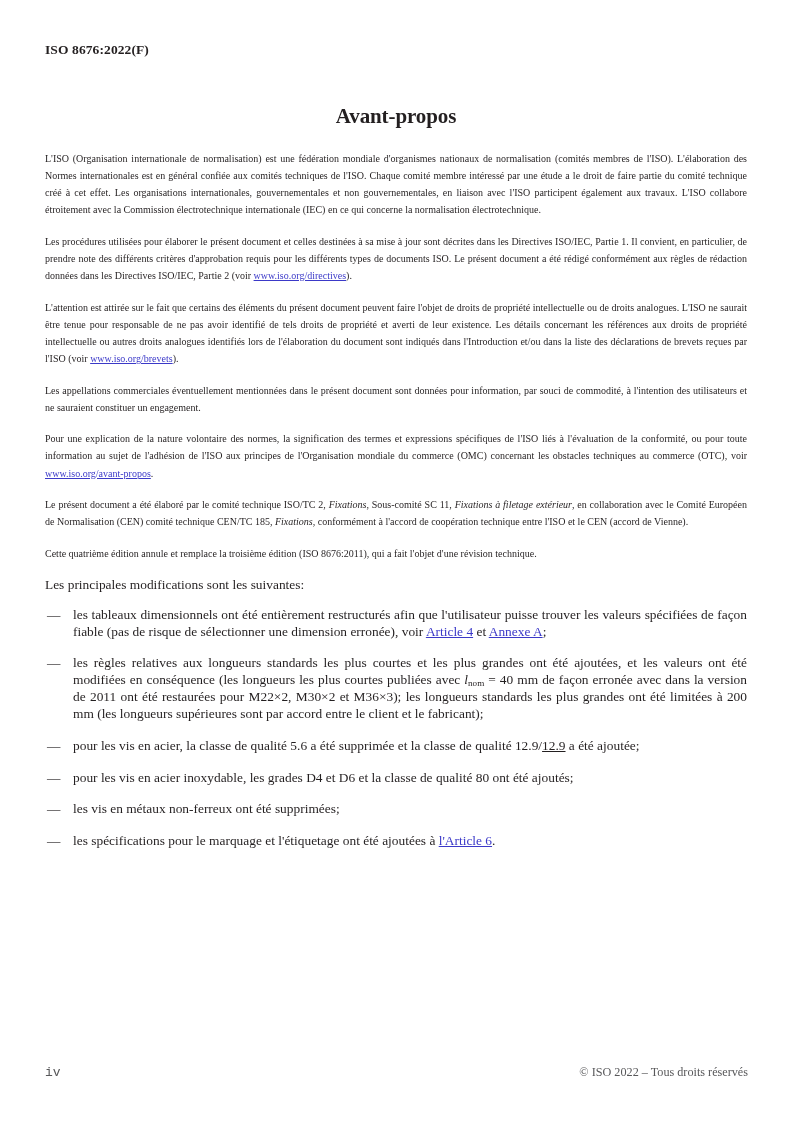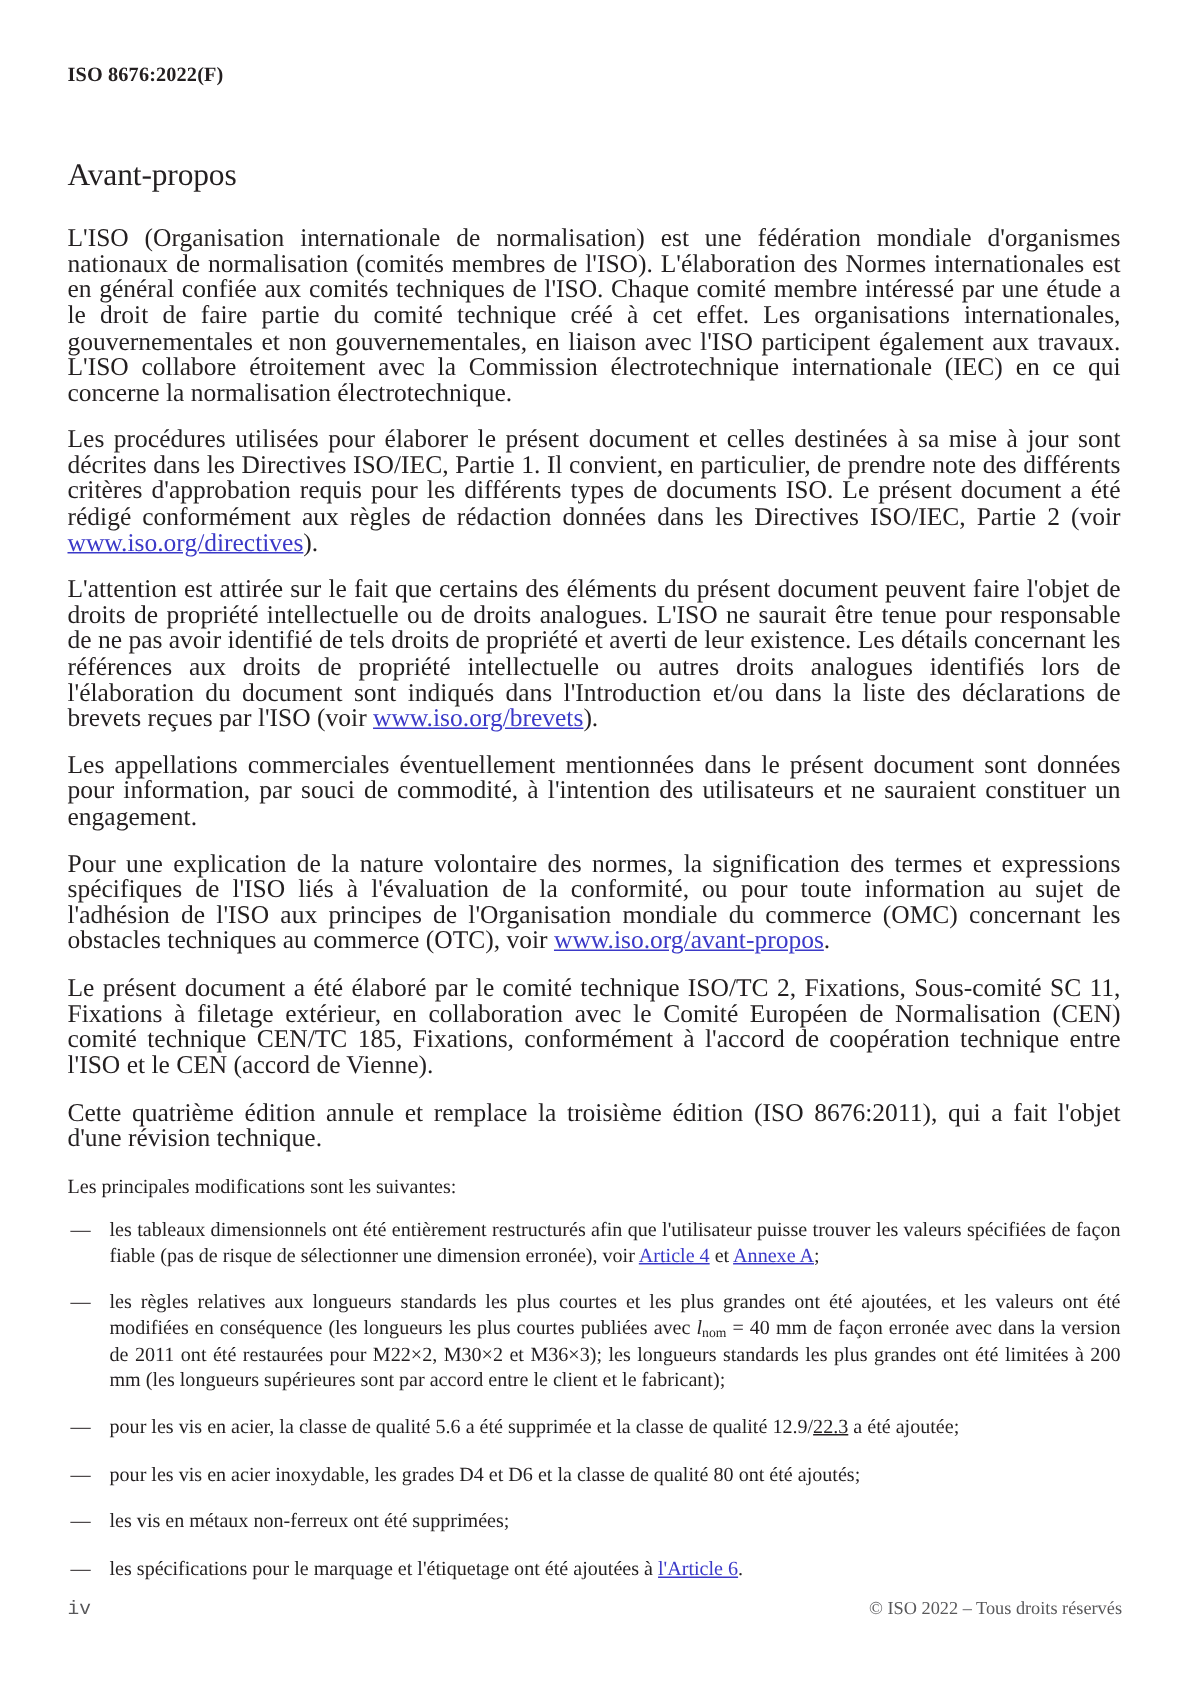--- a/index.html
+++ b/index.html
@@ -39,29 +39,30 @@
   
   .content {
     position: absolute;
     left: 45px;
     top: 104px;
     width: 702px;
   }
 
   h1.clause-title {
     font-size: 21px;
-    font-weight: normal;
+    font-weight: bold;
     margin: 0 0 22px 0;
     letter-spacing: -0.1px;
     color: #231f20;
     line-height: 1.15;
+    text-align: center;
   }
 
   p.body-par {
-    font-size: 17px;
+    font-size: 10px;
     line-height: 17.1px;
     text-align: justify;
     text-justify: inter-word;
     margin: 0 0 14.5px 0;
     color: #231f20;
     hyphens: none;
   }
   p.body-par:last-child { margin-bottom: 0; }
 
   .lead-in {
@@ -96,21 +97,21 @@
   }
 
   
   a.doc-link,
   .doc-link {
     color: #3b39c8;
     text-decoration: underline;
     text-underline-offset: 1px;
     cursor: pointer;
   }
-  .ital { }
+  .ital { font-style: italic; }
   .uline-change { text-decoration: underline; text-underline-offset: 1px; color: #231f20; }
   .var { font-style: italic; }
   .var sub {
     font-style: normal;
     font-size: 0.68em;
     vertical-align: -0.25em;
     line-height: 0;
   }
 
   
@@ -186,21 +187,21 @@
 
       <li>
         <span class="dash">—</span><span>les tableaux dimensionnels ont été entièrement restructurés afin que l'utilisateur puisse trouver les valeurs spécifiées de façon fiable (pas de risque de sélectionner une dimension erronée), voir </span><a class="doc-link">Article 4</a><span> et </span><a class="doc-link">Annexe A</a><span>;</span>
       </li>
 
       <li>
         <span class="dash">—</span><span>les règles relatives aux longueurs standards les plus courtes et les plus grandes ont été ajoutées, et les valeurs ont été modifiées en conséquence (les longueurs les plus courtes publiées avec </span><span class="var"><span>l</span><sub>nom</sub></span><span> = 40 mm de façon erronée avec dans la version de 2011 ont été restaurées pour M22×2, M30×2 et M36×3); les longueurs standards les plus grandes ont été limitées à 200 mm (les longueurs supérieures sont par accord entre le client et le fabricant);</span>
       </li>
 
       <li>
-        <span class="dash">—</span><span>pour les vis en acier, la classe de qualité 5.6 a été supprimée et la classe de qualité 12.9/</span><span class="uline-change">22.3</span><span> a été ajoutée;</span>
+        <span class="dash">—</span><span>pour les vis en acier, la classe de qualité 5.6 a été supprimée et la classe de qualité 12.9/</span><span class="uline-change">12.9</span><span> a été ajoutée;</span>
       </li>
 
       <li>
         <span class="dash">—</span><span>pour les vis en acier inoxydable, les grades D4 et D6 et la classe de qualité 80 ont été ajoutés;</span>
       </li>
 
       <li>
         <span class="dash">—</span><span>les vis en métaux non-ferreux ont été supprimées;</span>
       </li>
 

